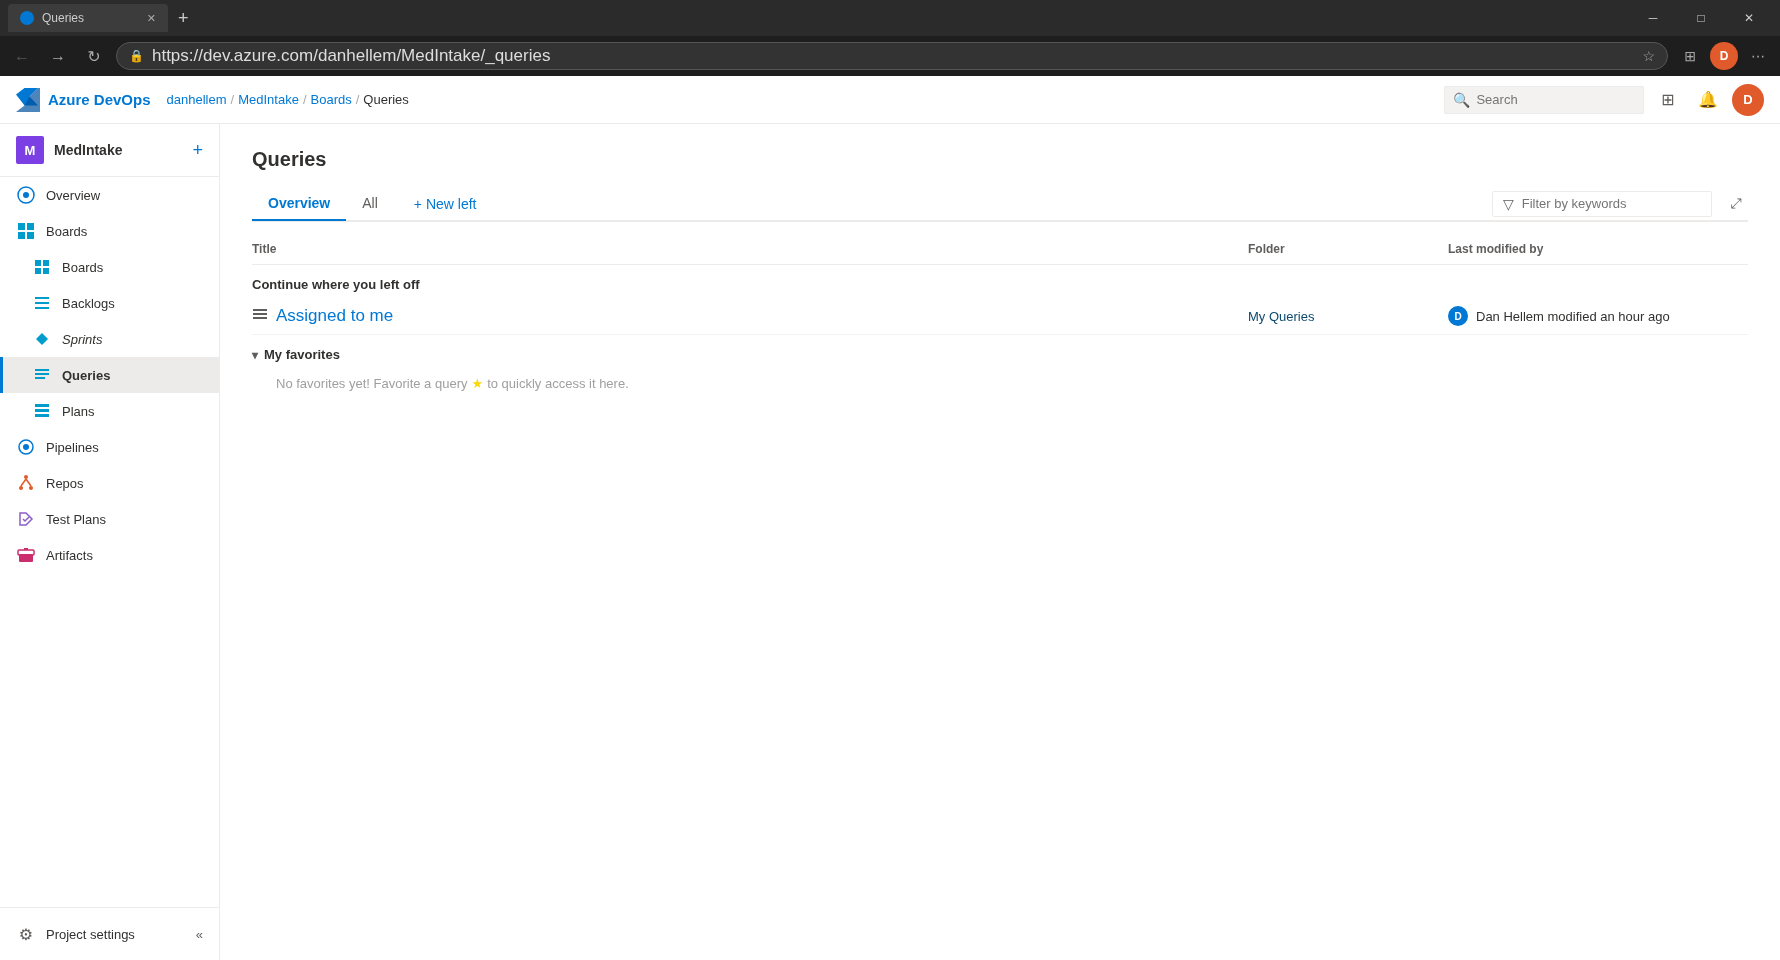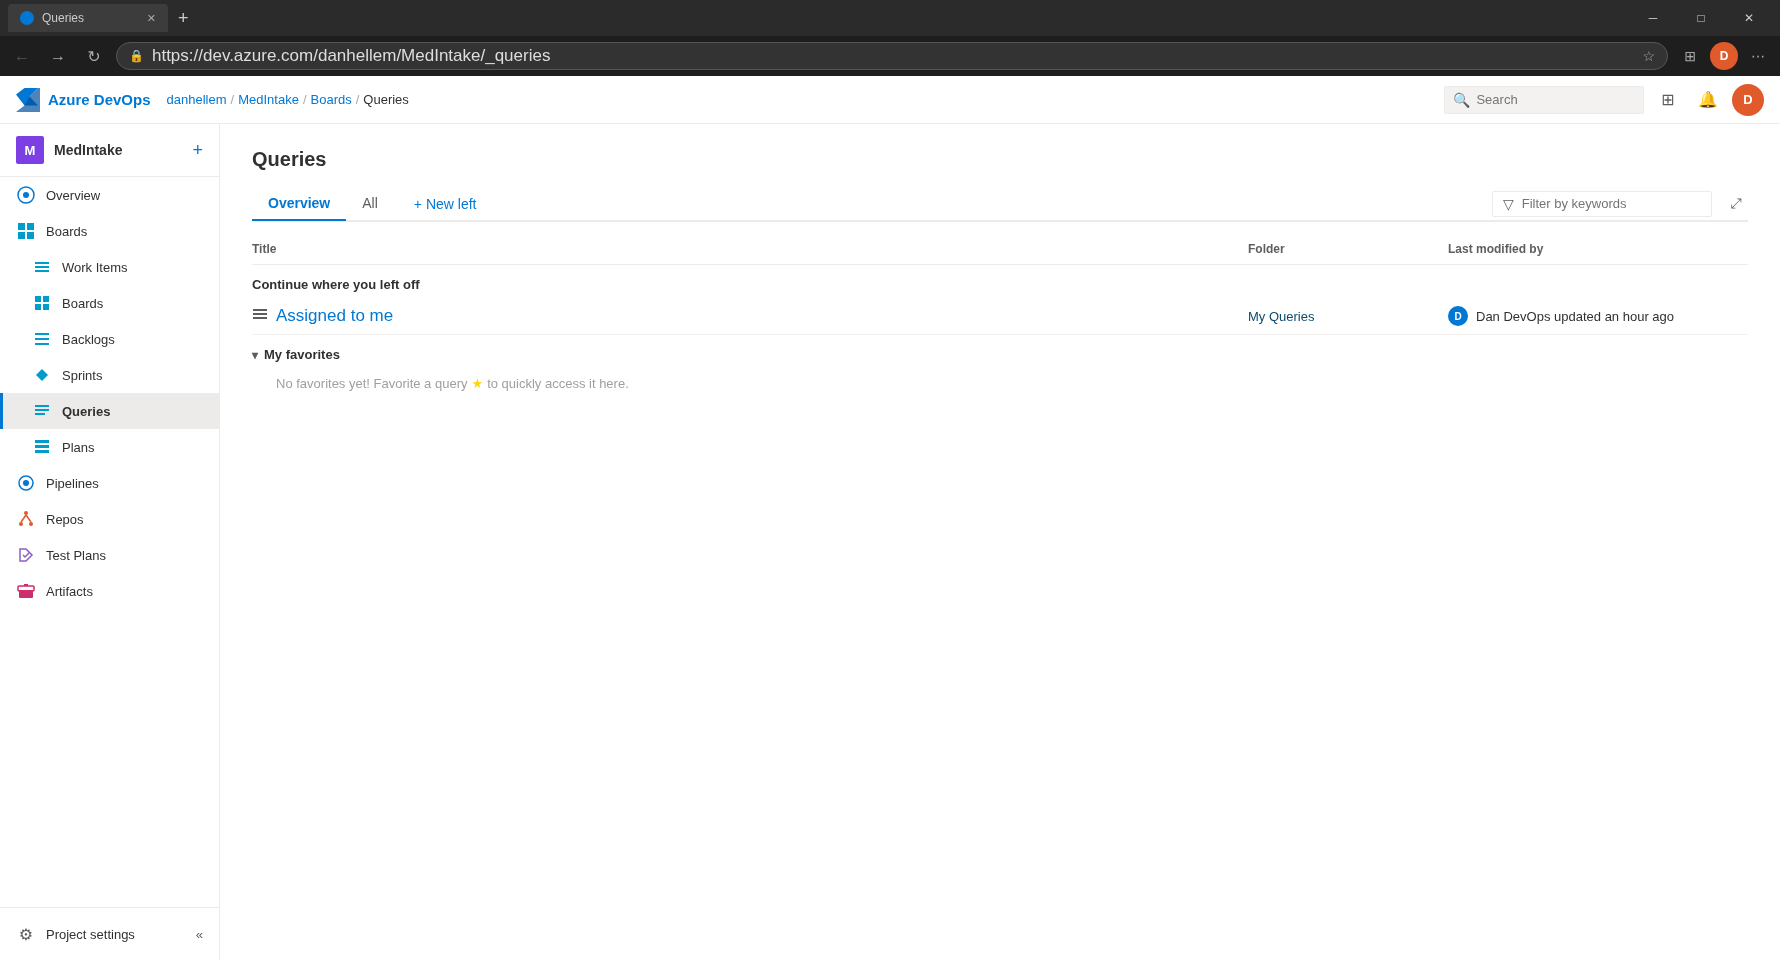--- a/index.html
+++ b/index.html
@@ -487,30 +487,20 @@
           <svg width="18" height="18" viewBox="0 0 18 18" fill="currentColor">
               <rect x="1" y="1" width="7" height="7"></rect>
               <rect x="10" y="1" width="7" height="7"></rect>
               <rect x="1" y="10" width="7" height="7"></rect>
               <rect x="10" y="10" width="7" height="7"></rect>
             </svg>
         </span>
         <span>Boards</span>
       </div>
 
-      <div class="nav-item" style="padding-left: 32px;">
-        <span class="nav-icon icon-workitems">
-          <svg width="16" height="16" viewBox="0 0 16 16" fill="currentColor">
-              <rect x="1" y="3" width="14" height="2"></rect>
-              <rect x="1" y="7" width="14" height="2"></rect>
-              <rect x="1" y="11" width="14" height="2"></rect>
-            </svg>
-        </span>
-        <span>Work Items</span>
-      </div>
 
       <div class="nav-item" style="padding-left: 32px;">
         <span class="nav-icon icon-boards">
           <svg width="16" height="16" viewBox="0 0 16 16" fill="currentColor">
               <rect x="1" y="1" width="6" height="6"></rect>
               <rect x="9" y="1" width="6" height="6"></rect>
               <rect x="1" y="9" width="6" height="6"></rect>
               <rect x="9" y="9" width="6" height="6"></rect>
             </svg>
         </span>
@@ -521,21 +511,21 @@
         <span class="nav-icon icon-backlogs">
           <svg width="16" height="16" viewBox="0 0 16 16" fill="currentColor">
               <rect x="1" y="2" width="14" height="2"></rect>
               <rect x="1" y="7" width="14" height="2"></rect>
               <rect x="1" y="12" width="14" height="2"></rect>
             </svg>
         </span>
         <span>Backlogs</span>
       </div>
 
-      <div class="nav-item" style="padding-left: 32px;">
+      <div class="nav-item" style="padding-left: 32px; font-style: italic;">
         <span class="nav-icon icon-sprints">
           <svg width="16" height="16" viewBox="0 0 16 16" fill="currentColor">
               <path d="M8 2 L14 8 L8 14 L2 8 Z"></path>
             </svg>
         </span>
         <span>Sprints</span>
       </div>
 
       <div class="nav-item active" style="padding-left: 32px;">
         <span class="nav-icon icon-queries">
@@ -649,21 +639,21 @@
                 <rect x="1" y="2" width="14" height="2"></rect>
                 <rect x="1" y="6" width="14" height="2"></rect>
                 <rect x="1" y="10" width="14" height="2"></rect>
               </svg>
           </span>
           <span>Assigned to me</span>
         </div>
         <span class="folder-text">My Queries</span>
         <div class="modified-by">
           <div class="user-avatar-small">D</div>
-          <span>Dan DevOps updated an hour ago</span>
+          <span>Dan Hellem modified an hour ago</span>
         </div>
       </div>
 
       <div class="table-section-header">
         <span class="chevron-icon">▾</span>
         <span>My favorites</span>
       </div>
 
       <div class="no-favorites">
         <span>No favorites yet! Favorite a query</span>

